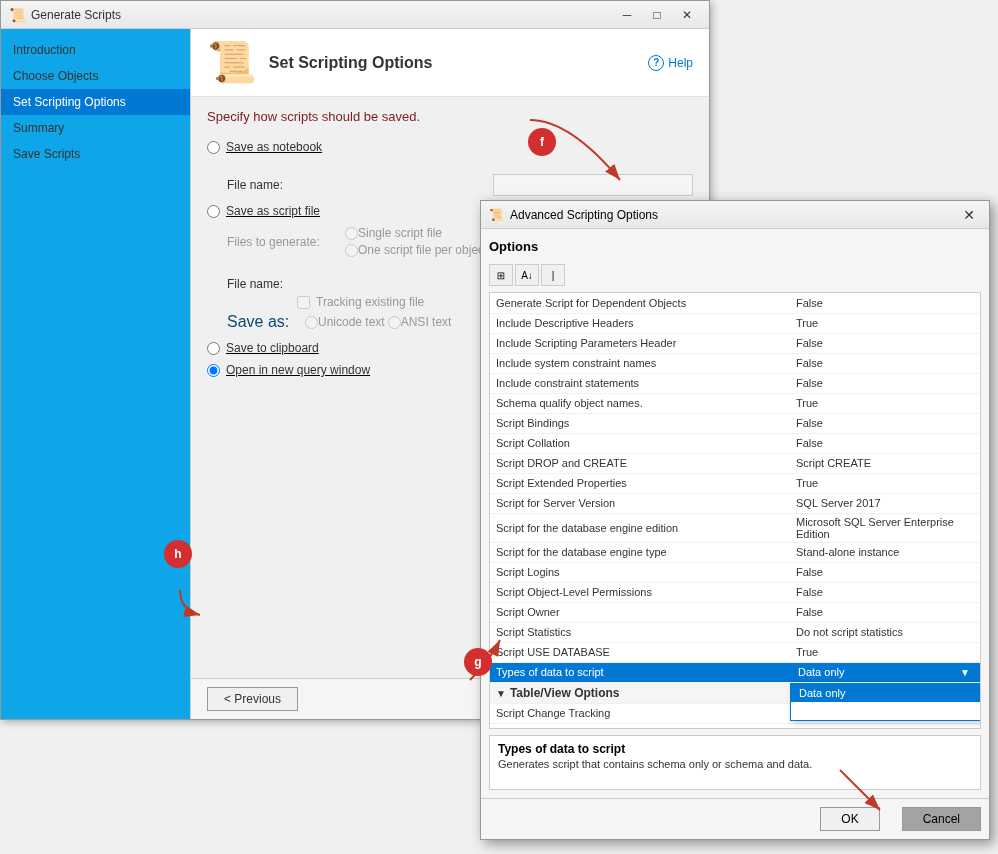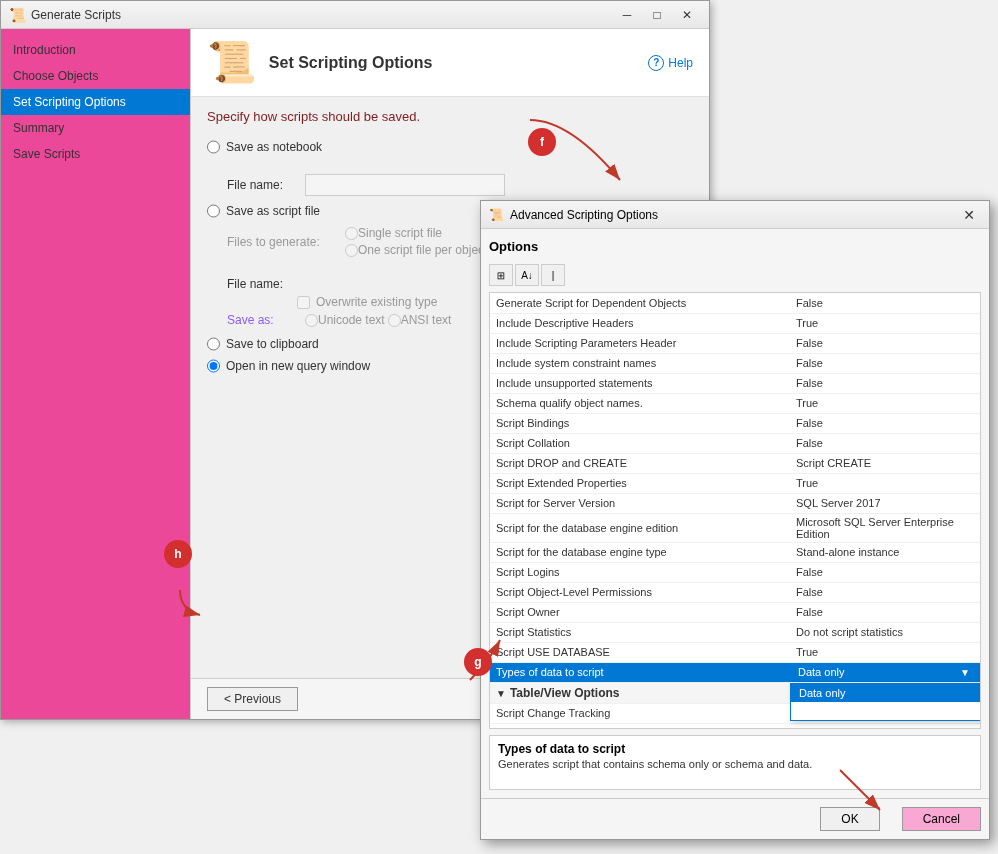--- a/index.html
+++ b/index.html
@@ -29,21 +29,21 @@
     .title-bar-icon { width: 16px; height: 16px; font-size: 14px; }
     .title-bar-text { font-size: 12px; color: #333; }
     .title-bar-controls { display: flex; gap: 2px; }
     .title-bar-btn { width: 28px; height: 20px; background: transparent; border: none; cursor: pointer; font-size: 12px; display: flex; align-items: center; justify-content: center; color: #333; }
 
     .main-content { display: flex; height: calc(100% - 28px); }
 
     
     .sidebar {
       width: 190px;
-      background: #ec4899;
+      background: #0ea5e9;
       border-right: 1px solid #ccc;
       padding: 8px 0;
       flex-shrink: 0;
     }
     .sidebar-item {
       padding: 6px 12px;
       cursor: pointer;
       color: #333;
       font-size: 12px;
     }
@@ -77,29 +77,30 @@
       font-size: 13px;
       color: #7f1d1d;
     }
 
     .options-area {
       padding: 8px 16px;
       flex: 1;
       overflow-y: auto;
     }
 
-    .radio-option { display: flex; gap: 6px; margin-bottom: 8px; }
+    .radio-option { display: flex; align-items: center; gap: 6px; margin-bottom: 8px; text-decoration: underline; }
     .radio-option input[type="radio"] { cursor: pointer; }
     .radio-label { font-size: 12px; color: #333; }
 
     .file-name-row {
       display: flex;
       align-items: center;
       margin: 20px 0 4px 20px;
       gap: 8px;
+      justify-content: space-between;
     }
     .file-name-label { width: 70px; font-size: 12px; color: #333; }
     .file-name-input { width: 200px; height: 22px; border: 1px solid #ccc; padding: 2px 4px; font-size: 12px; background: #fff; }
     .file-name-input:disabled { background: #f5f5f5; color: #999; }
 
     .files-generate-row {
       margin: 4px 0 4px 20px;
       display: flex;
       align-items: center;
       gap: 8px;
@@ -114,21 +115,21 @@
       gap: 6px;
       margin: 4px 0 4px 90px;
     }
 
     .save-as-row {
       display: flex;
       align-items: center;
       margin: 4px 0 4px 20px;
       gap: 8px;
     }
-    .save-as-label { width: 70px; font-size: 12px; color: #8b5cf6; }
+    .save-as-label { width: 70px; font-size: 16px; color: #0c4a6e; }
 
     .advanced-btn-row {
       padding: 8px 16px;
       display: flex;
       justify-content: flex-end;
     }
     .advanced-btn {
       padding: 4px 16px;
       background: #f0f0f0;
       border: 1px solid #999;
@@ -263,21 +264,21 @@
       justify-content: flex-end;
       gap: 22px;
       padding: 8px;
       border-top: 1px solid #ccc;
     }
     .dialog-btn {
       padding: 4px 20px;
       font-size: 12px;
       cursor: pointer;
       border: 1px solid #999;
-      background: #f9a8d4;
+      background: #a3a3a3;
     }
     .dialog-btn.primary { background: #f0f0f0; }
   </style>
 </head>
 <body>
 
 <div class="main-window">
 
   <div class="title-bar">
     <div class="title-bar-left">
@@ -356,21 +357,21 @@
             </div>
           </div>
         </div>
 
         <div class="file-name-row">
           <span class="file-name-label">File name:</span>
         </div>
 
         <div class="checkbox-row">
           <input type="checkbox" id="overwrite" disabled="" style="">
-          <label for="overwrite" style="color:#999; font-size:12px;">Overwrite existing type</label>
+          <label for="overwrite" style="color:#999; font-size:12px;">Tracking existing file</label>
         </div>
 
         <div class="save-as-row">
           <span class="save-as-label">Save as:</span>
           <div style="display:flex; flex-direction:row; gap:3px;">
             <div class="radio-sub">
               <input type="radio" name="encoding" id="unicode" disabled="" style="">
               <label class="radio-sub-label" for="unicode">Unicode text</label>
             </div>
             <div class="radio-sub">
@@ -434,21 +435,21 @@
             </tr>
           <tr>
               <td>Include Scripting Parameters Header</td>
               <td>False</td>
             </tr>
           <tr>
               <td>Include system constraint names</td>
               <td>False</td>
             </tr>
           <tr>
-              <td>Include unsupported statements</td>
+              <td>Include constraint statements</td>
               <td>False</td>
             </tr>
           <tr>
               <td>Schema qualify object names.</td>
               <td>True</td>
             </tr>
           <tr>
               <td>Script Bindings</td>
               <td>False</td>
             </tr>

